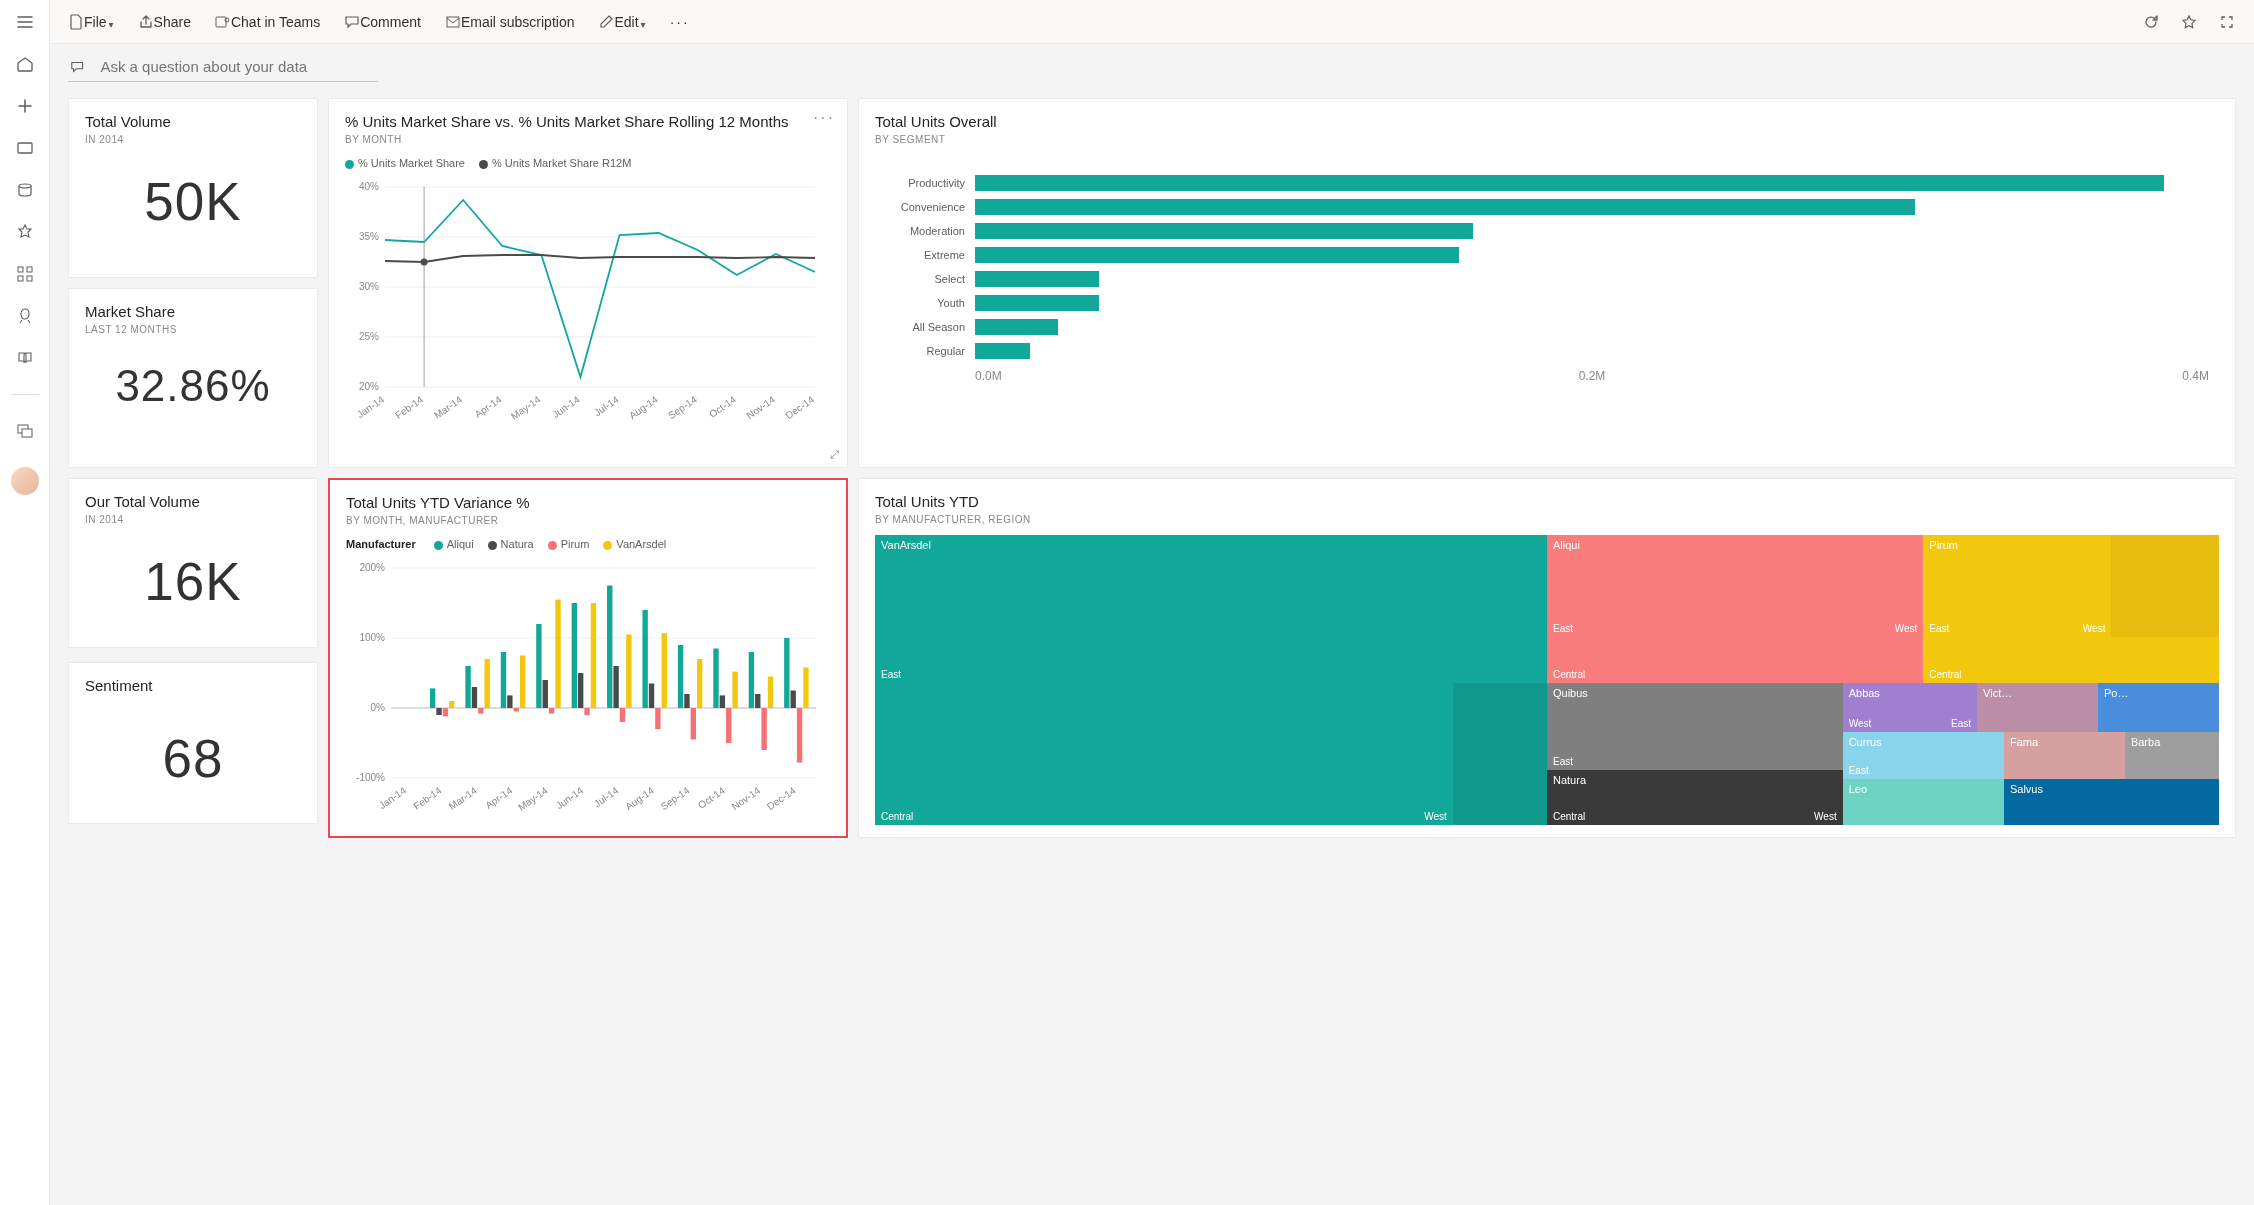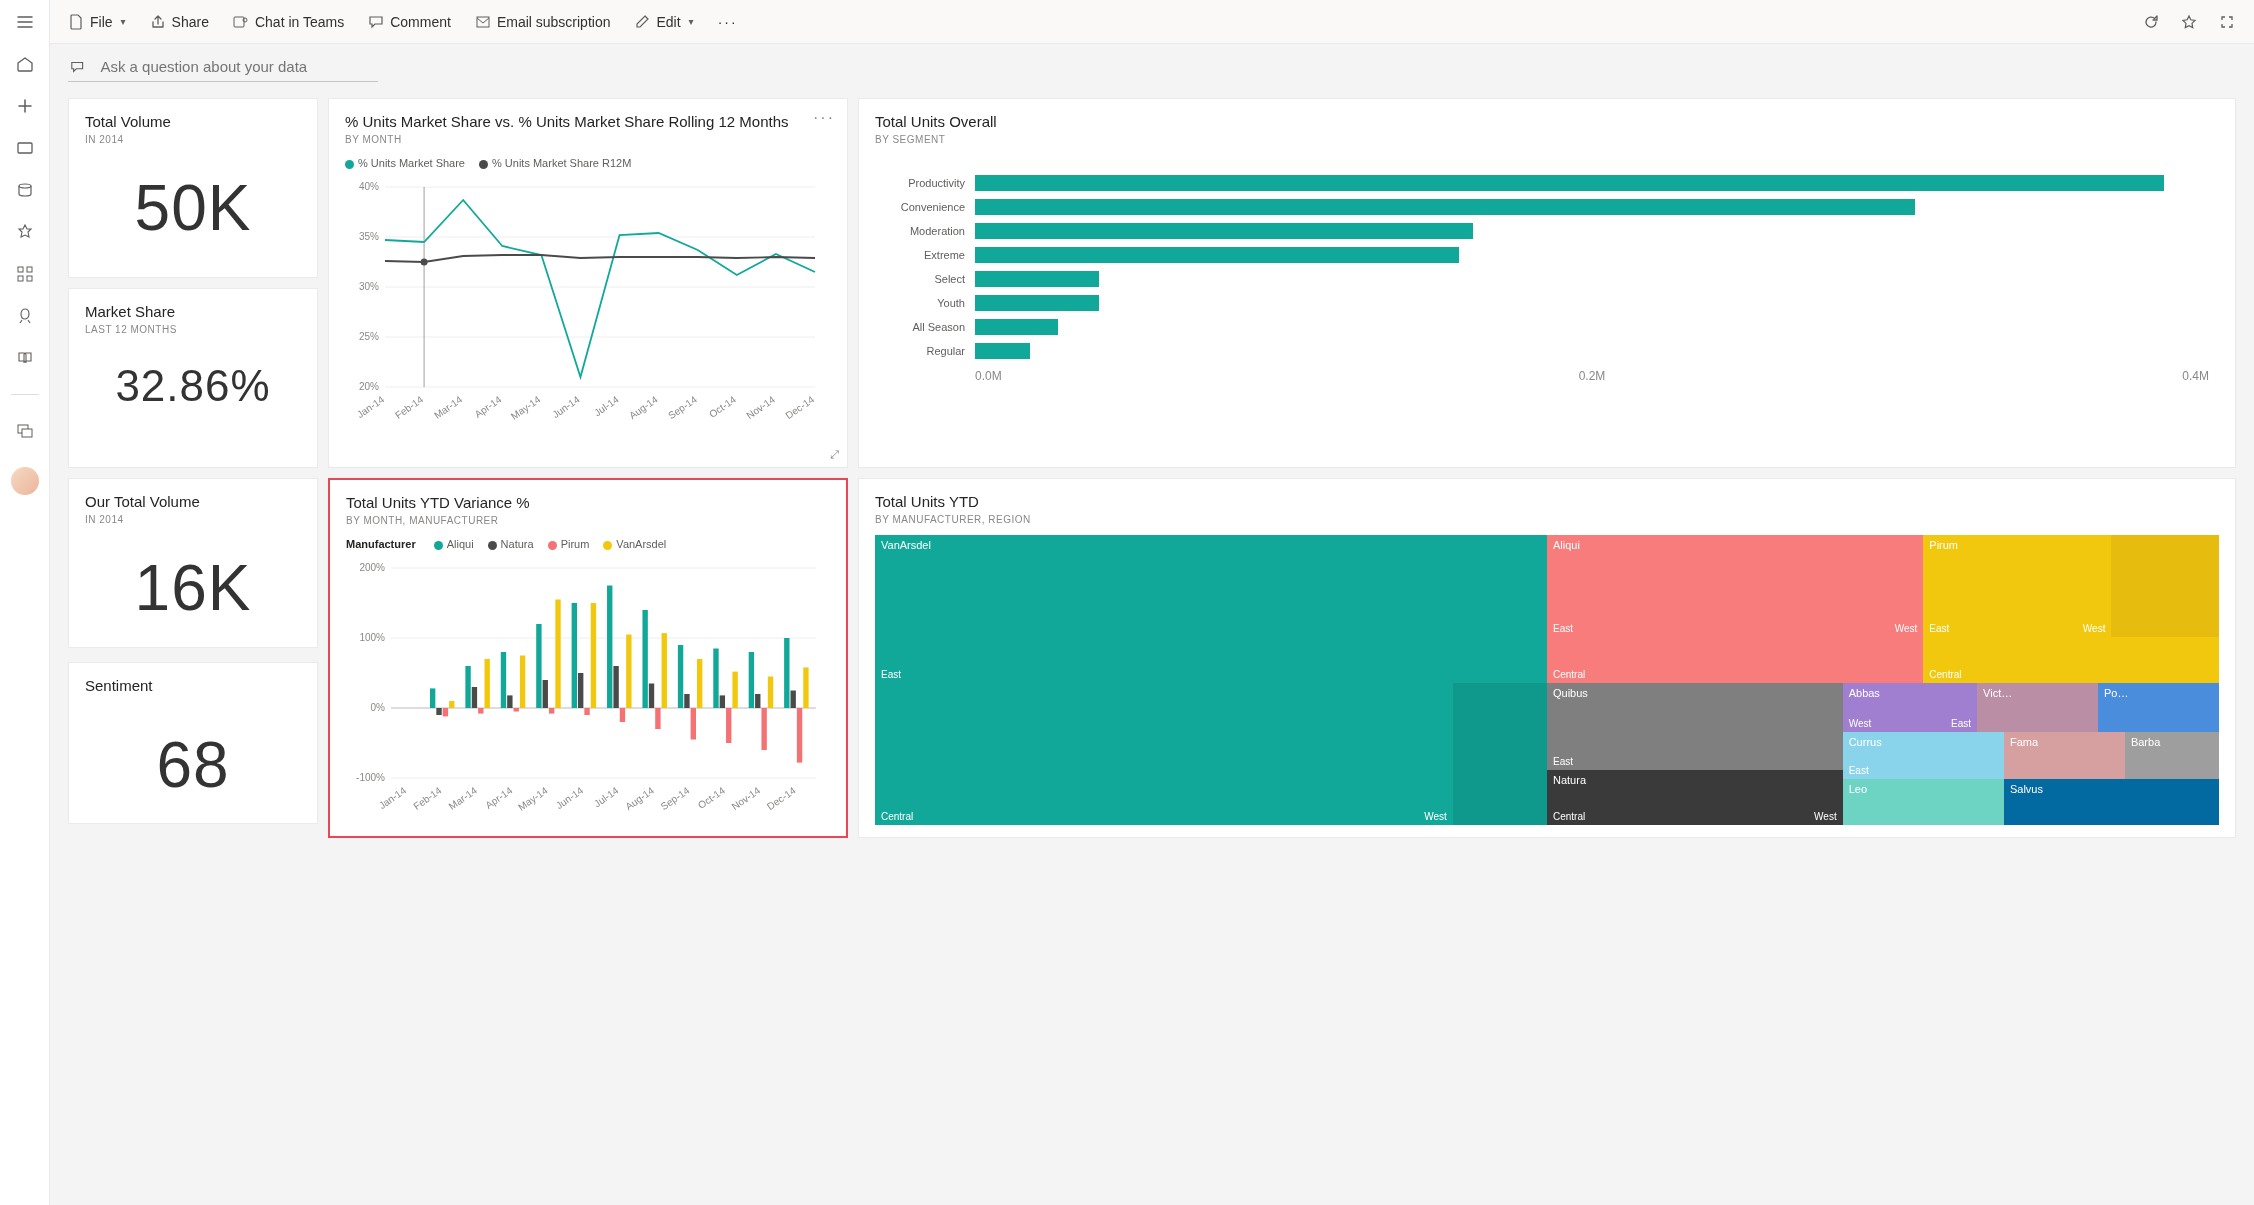--- a/index.html
+++ b/index.html
@@ -8,40 +8,40 @@
 
   
   .nav-rail { width: 50px; background: #fff; border-right: 1px solid #eaeaea; display: flex; flex-direction: column; align-items: center; padding-top: 12px; gap: 22px; }
   .nav-icon { width: 20px; height: 20px; display:flex; align-items:center; justify-content:center; cursor:pointer; color:#605e5c; }
   .nav-divider { width:28px; height:1px; background:#e1dfdd; margin:4px 0; }
   .avatar { width: 28px; height:28px; border-radius:50%; background: linear-gradient(135deg,#f7d9c4,#eab59a); margin-top:4px; }
 
   
   .main { flex:1; display:flex; flex-direction:column; min-width:0; }
   .topbar { height:44px; display:flex; align-items:center; padding:0 18px; gap:24px; border-bottom:1px solid #eaeaea; background:#faf9f8; }
-  .tb-item { display:flex; align-items:center; gap:6px; color:#323130; cursor:pointer; font-size:14px; }
+  .tb-item { display:flex; align-items:flex-end; color:#323130; cursor:pointer; font-size:14px; }
   .tb-item svg, .tb-item .chev { color:#605e5c; }
   .chev { font-size:10px; margin-left:2px; color:#605e5c; }
   .tb-spacer { flex:1; }
   .tb-right { display:flex; gap:20px; align-items:center; }
   .tb-icon { width:18px; height:18px; color:#605e5c; cursor:pointer; display:flex; align-items:center; justify-content:center; }
 
   .qna-bar { padding: 10px 18px 6px; }
   .qna-input-wrap { display:flex; align-items:center; gap:16px; width:310px; border-bottom:1px solid #c8c6c4; padding:4px 2px 6px; color:#605e5c; }
   .qna-input-wrap input { border:none; outline:none; background:transparent; font-size:15px; color:#605e5c; width:100%; }
 
   
   .dash { flex:1; padding: 10px 18px 18px; display:grid; gap:10px;
           grid-template-columns: 250px 520px 1fr;
           grid-template-rows: 180px 180px 360px;
           overflow:auto; }
   .tile { background:#fff; border:1px solid #eaeaea; padding:14px 16px; position:relative; }
   .tile h3 { font-size:15px; font-weight:400; color:#252423; }
   .tile .sub { font-size:10px; letter-spacing:.5px; color:#8a8886; text-transform:uppercase; margin-top:4px; }
-  .big-num { font-size:64px; font-weight:400; color:#333; text-align:center; margin-top:26px; letter-spacing:1px;}
+  .big-num { font-size:53px; font-weight:400; color:#333; text-align:center; margin-top:26px; letter-spacing:1px;}
   .tile .mini-menu { position:absolute; top:10px; right:12px; color:#8a8886; font-size:16px; cursor:pointer; letter-spacing:2px;}
   .tile .expand-icon { position:absolute; bottom:6px; right:8px; color:#8a8886; font-size:11px; }
 
   #t-volume   { grid-column:1; grid-row:1; }
   #t-share    { grid-column:1; grid-row:2; }
   #t-ourvol   { grid-column:1; grid-row:3 / span 1; height:170px; }
   #t-sent     { grid-column:1; grid-row:3; margin-top:184px; height:162px;}
   #t-linechart{ grid-column:2; grid-row:1 / span 2; }
   #t-hbar     { grid-column:3; grid-row:1 / span 2; }
   #t-variance { grid-column:2; grid-row:3; border:2px solid #e74856; }

